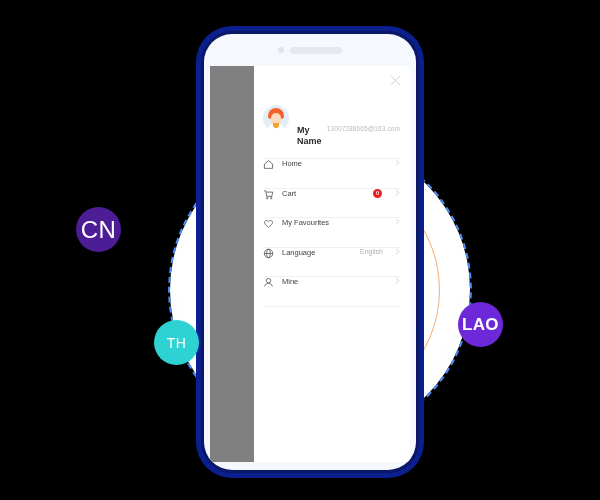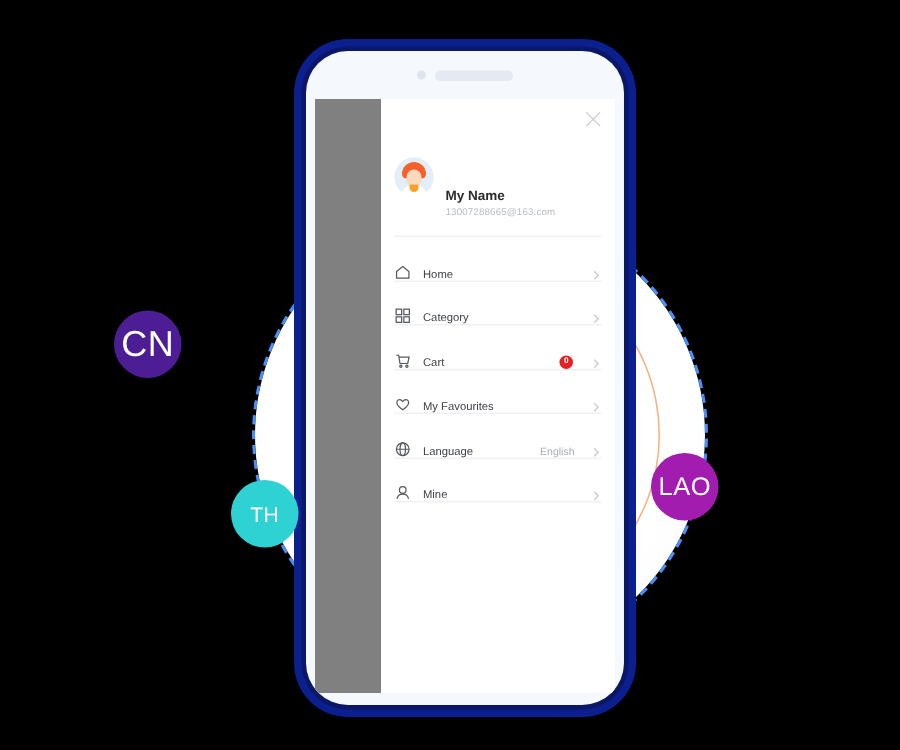--- a/index.html
+++ b/index.html
@@ -140,33 +140,33 @@
     left: 4px; top: 18px; width: 18px; height: 9px;
     background: #ffffff;
     border-radius: 9px 9px 0 0;
   }
   .avatar .collar {
     position: absolute;
     left: 10px; top: 18px; width: 6px; height: 5px;
     background: #f4a02a;
     border-radius: 0 0 3px 3px;
   }
-  .profile-text { display: flex; flex-direction: column; gap: 2px; min-width: 0; margin-top: 36px; }
+  .profile-text { display: flex; flex-direction: row; gap: 2px; min-width: 0; margin-top: 36px; }
   .profile-name {
     font-size: 9px; font-weight: bold; color: #2b2b2b; line-height: 11px;
   }
   .profile-email {
     font-size: 6.5px; color: #b8bcc4; line-height: 8px;
     letter-spacing: .1px;
     white-space: nowrap;
   }
 
   .menu { display: flex; flex-direction: column; padding: 0 0 0 0; }
   .menu-item {
-    display: flex; align-items: flex-end;
+    display: flex; align-items: flex-start;
     height: 28.5px;
     margin: 0 9px;
     border-bottom: 1px solid #f0f1f3;
     gap: 8px;
     cursor: pointer;
   }
   .menu-item:first-child { border-top: 1px solid #f0f1f3; }
   .mi-icon {
     width: 11px; height: 11px; flex: 0 0 11px;
     color: #55585f;
@@ -204,21 +204,21 @@
     display: flex; align-items: center; justify-content: center;
     color: #ffffff;
     font-weight: normal;
     letter-spacing: .3px;
     user-select: none;
   }
   .b-fr  { left: 133px; top: 97px;  width: 45px; height: 45px; background: #3a5bbf; font-size: 18px; }
   .b-cn  { left: 76px;  top: 207px; width: 45px; height: 45px; background: #4c1d95; font-size: 24px; }
   .b-en  { left: 479px; top: 131px; width: 45px; height: 45px; background: #f0901f; font-size: 18px; }
   .b-th  { left: 154px; top: 320px; width: 45px; height: 45px; background: #2ed2d2; font-size: 14px; }
-  .b-lao { left: 434px; top: 302px; width: 45px; height: 45px; background: #a21caf; font-size: 17px; }
+  .b-lao { left: 458px; top: 302px; width: 45px; height: 45px; background: #6d28d9; font-size: 17px; font-weight: bold; }
 </style>
 </head>
 <body>
 
 <div id="stage">
 
   <div class="bg-circle"></div>
   <div class="bg-dashed-ring"></div>
   <div class="bg-orange-arc"></div>
 
@@ -268,36 +268,20 @@
               </span>
               <span class="mi-label">Home</span>
               <span class="chev">
                 <svg viewBox="0 0 8 8" width="7" height="7" fill="none" stroke="#c6c9cf" stroke-width="1">
                     <path d="M2.5 1 L5.5 4 L2.5 7"></path>
                   </svg>
               </span>
             </div>
 
 
-            <div class="menu-item">
-              <span class="mi-icon">
-                <svg viewBox="0 0 12 12" width="11" height="11" fill="none" stroke="#55585f" stroke-width="0.9">
-                  <rect x="1.2" y="1.2" width="4" height="4"></rect>
-                    <rect x="6.8" y="1.2" width="4" height="4"></rect>
-                  <rect x="1.2" y="6.8" width="4" height="4"></rect>
-                    <rect x="6.8" y="6.8" width="4" height="4"></rect>
-                </svg>
-              </span>
-              <span class="mi-label">Category</span>
-              <span class="chev">
-                <svg viewBox="0 0 8 8" width="7" height="7" fill="none" stroke="#c6c9cf" stroke-width="1">
-                    <path d="M2.5 1 L5.5 4 L2.5 7"></path>
-                  </svg>
-              </span>
-            </div>
 
             <div class="menu-item">
               <span class="mi-icon">
                 <svg viewBox="0 0 12 12" width="11" height="11" fill="none" stroke="#55585f" stroke-width="0.9">
                   <path d="M1.2 2 L3 2 L4 8 L9.8 8"></path>
                     <path d="M3.2 3.4 L10.6 3.4 L9.6 8"></path>
                   <circle cx="4.6" cy="10" r="0.8"></circle>
                     <circle cx="9" cy="10" r="0.8"></circle>
                 </svg>
               </span>

